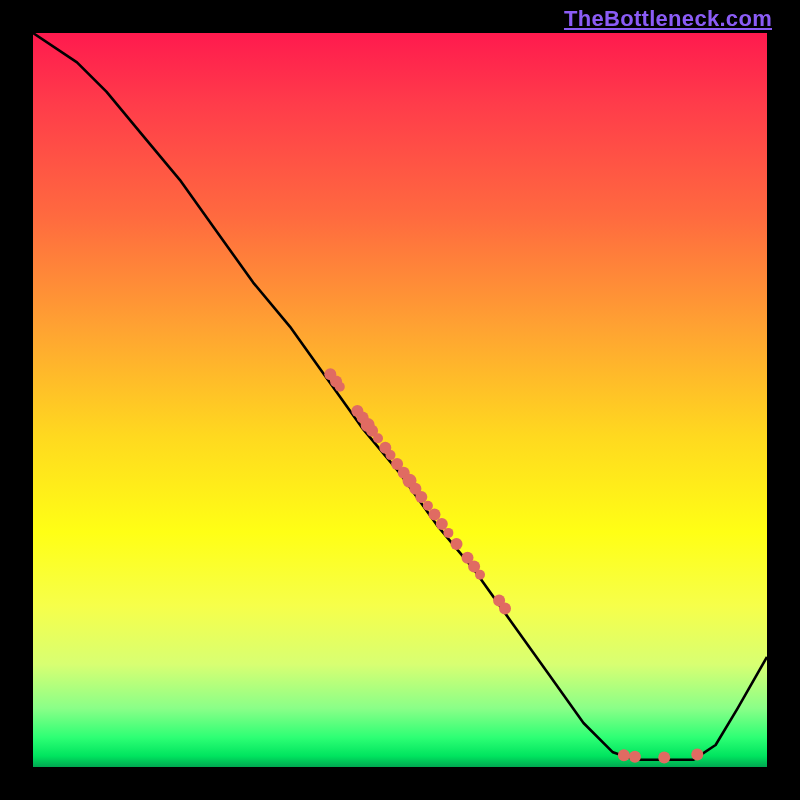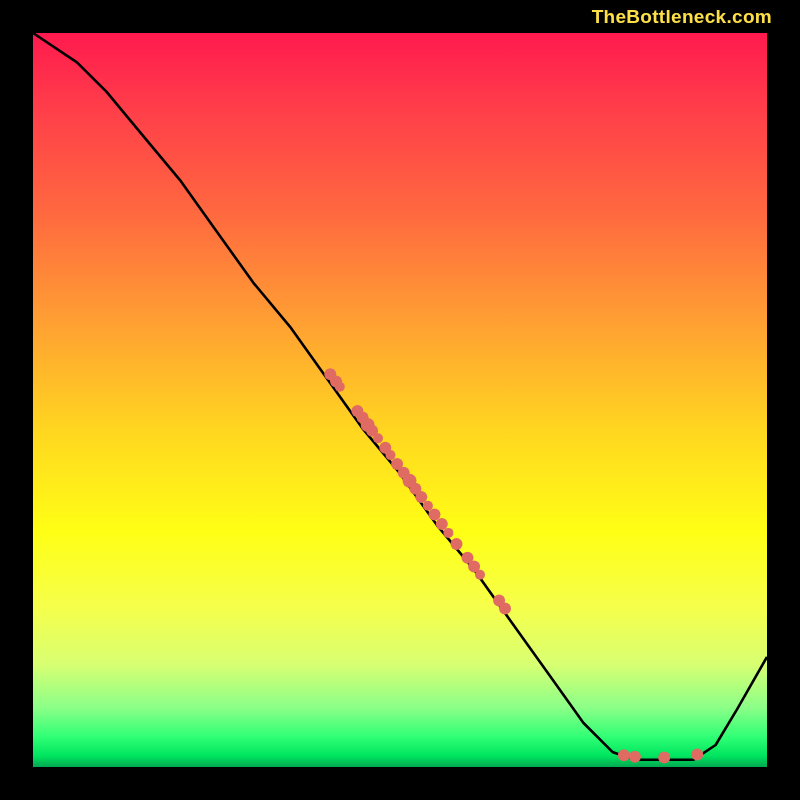--- a/index.html
+++ b/index.html
@@ -37,25 +37,26 @@
       #8aff88 92%,
       #2dff74 96%,
       #00e45f 98.5%,
       #00a851 100%
     );
   }
   .watermark {
     position: absolute;
     top: 6px;
     right: 28px;
-    font-size: 19px;
+    font-size: 22px;
     font-weight: 600;
     letter-spacing: 0.3px;
-    color: #fde047;
+    color: #8b5cf6;
     user-select: none;
+    text-decoration: underline;
   }
   svg.curve {
     position: absolute;
     left: 0; top: 0;
     width: 734px; height: 734px;
     pointer-events: none;
   }
   .scatter-point {
     fill: #e06b62;
     stroke: none;

